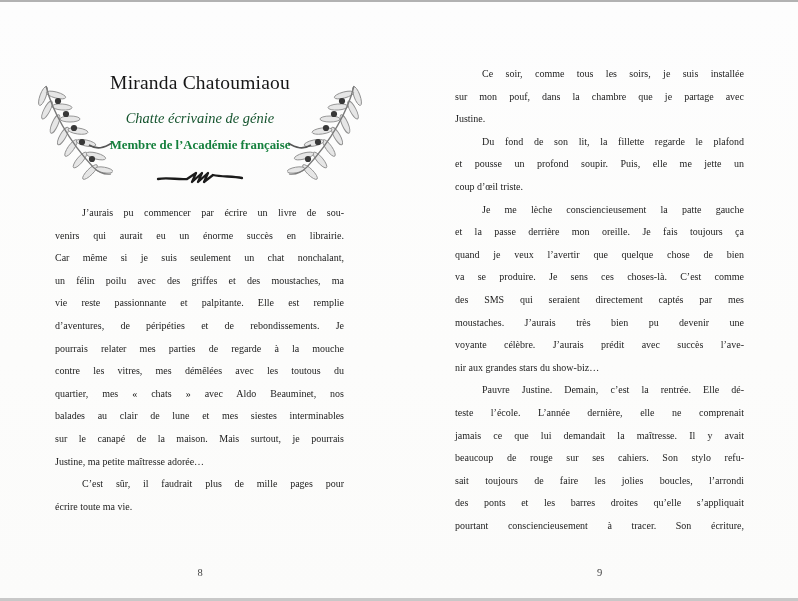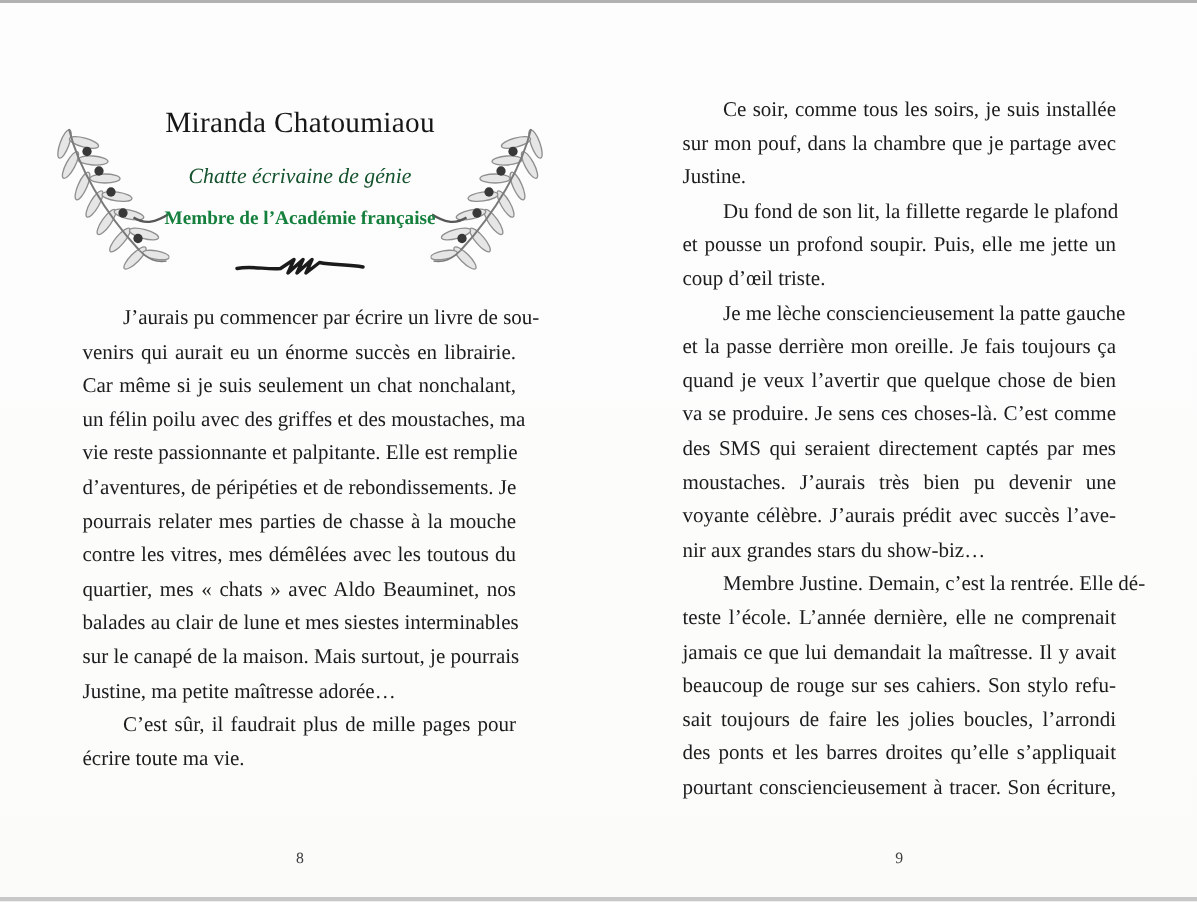--- a/index.html
+++ b/index.html
@@ -23,21 +23,21 @@
     font-size:14.5px;font-style:italic;color:#14532d;
   }
   .header-affiliation{
     position:absolute;top:138px;left:0;width:100%;text-align:center;
     font-size:12.8px;font-weight:bold;color:#15803d;
   }
   .ornament{position:absolute;top:83px;width:80px;height:102px;}
   .ornament.left{left:3px;}
   .ornament.right{right:3px;transform:scaleX(-1);}
   .divider{position:absolute;top:170px;left:0;width:100%;text-align:center;}
-  .body-text{position:absolute;width:289px;font-size:14px;}
+  .body-text{position:absolute;width:289px;font-size:10px;}
   .page-left .body-text{left:25px;top:202px;}
   .page-right .body-text{left:0;top:63px;}
   .line{
     height:22.6px;line-height:22.6px;
     text-align:justify;text-align-last:justify;
     white-space:nowrap;
   }
   .line.first{text-indent:27px;}
   .line.last{text-align-last:left;}
   .page-number{
@@ -119,21 +119,21 @@
     </div>
   </div>
   <div class="body-text">
       <div class="para">
         <div class="line first">J’aurais pu commencer par écrire un livre de sou-</div>
         <div class="line">venirs qui aurait eu un énorme succès en librairie.</div>
         <div class="line">Car même si je suis seulement un chat nonchalant,</div>
         <div class="line">un félin poilu avec des griffes et des moustaches, ma</div>
         <div class="line">vie reste passionnante et palpitante. Elle est remplie</div>
         <div class="line">d’aventures, de péripéties et de rebondissements. Je</div>
-        <div class="line">pourrais relater mes parties de chasse à la mouche</div>
+        <div class="line">pourrais relater mes parties de regarde à la mouche</div>
         <div class="line">contre les vitres, mes démêlées avec les toutous du</div>
         <div class="line">quartier, mes « chats » avec Aldo Beauminet, nos</div>
         <div class="line">balades au clair de lune et mes siestes interminables</div>
         <div class="line">sur le canapé de la maison. Mais surtout, je pourrais</div>
         <div class="line last">Justine, ma petite maîtresse adorée…</div>
       </div>
       <div class="para">
         <div class="line first">C’est sûr, il faudrait plus de mille pages pour</div>
         <div class="line last">écrire toute ma vie.</div>
       </div>
@@ -157,21 +157,21 @@
         <div class="line first">Je me lèche consciencieusement la patte gauche</div>
         <div class="line">et la passe derrière mon oreille. Je fais toujours ça</div>
         <div class="line">quand je veux l’avertir que quelque chose de bien</div>
         <div class="line">va se produire. Je sens ces choses-là. C’est comme</div>
         <div class="line">des SMS qui seraient directement captés par mes</div>
         <div class="line">moustaches. J’aurais très bien pu devenir une</div>
         <div class="line">voyante célèbre. J’aurais prédit avec succès l’ave-</div>
         <div class="line last">nir aux grandes stars du show-biz…</div>
       </div>
       <div class="para">
-        <div class="line first">Membre Justine. Demain, c’est la rentrée. Elle dé-</div>
+        <div class="line first">Pauvre Justine. Demain, c’est la rentrée. Elle dé-</div>
         <div class="line">teste l’école. L’année dernière, elle ne comprenait</div>
         <div class="line">jamais ce que lui demandait la maîtresse. Il y avait</div>
         <div class="line">beaucoup de rouge sur ses cahiers. Son stylo refu-</div>
         <div class="line">sait toujours de faire les jolies boucles, l’arrondi</div>
         <div class="line">des ponts et les barres droites qu’elle s’appliquait</div>
         <div class="line">pourtant consciencieusement à tracer. Son écriture,</div>
       </div>
     </div>
   <div class="page-number">9</div>
 </div>

